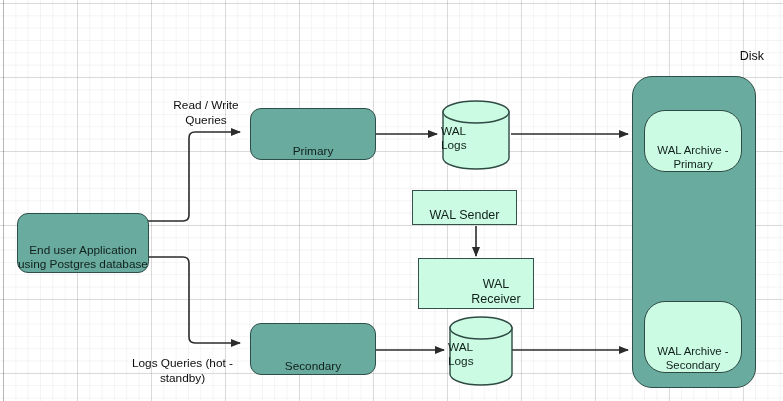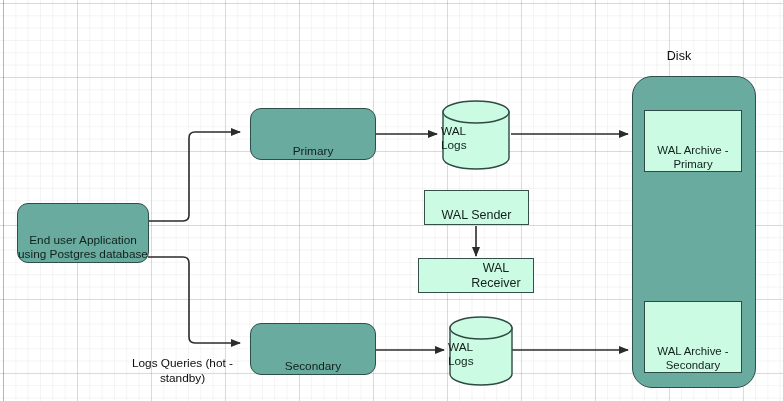--- a/index.html
+++ b/index.html
@@ -84,21 +84,21 @@
   .cyl .cyl-text {
     position: absolute;
     left: 0;
     width: 100%;
     color: #10201c;
     line-height: 1.22;
     white-space: pre-line;
   }
   .fs13 { font-size: 12.5px; }
   .fs12 { font-size: 11.8px; }
-  .fs11 { font-size: 11.4px; }
+  .fs11 { font-size: 11.4px; border-radius: 21px; }
 </style>
 </head>
 <body>
 
 <div id="canvas">
 
   <div id="edge-rule"></div>
 
   <svg id="wires" viewBox="0 0 783 401">
     <defs>
@@ -115,21 +115,21 @@
 
     <path d="M511,134 L628,134" fill="none" stroke="#2b2b2b" stroke-width="1.6" marker-end="url(#arrow)"></path>
 
     <path d="M476,226 L476,256" fill="none" stroke="#2b2b2b" stroke-width="1.6" marker-end="url(#arrow)"></path>
 
     <path d="M376,350 L444,350" fill="none" stroke="#2b2b2b" stroke-width="1.6" marker-end="url(#arrow)"></path>
 
     <path d="M512,350 L628,350" fill="none" stroke="#2b2b2b" stroke-width="1.6" marker-end="url(#arrow)"></path>
   </svg>
 
-  <div class="node teal fs12" style="left:17px; top:203px; width:132px; height:60px;">
+  <div class="node teal fs12" style="left:17px; top:213px; width:132px; height:60px;">
     <span style="white-space:pre-line;">End user Application
 using Postgres database</span>
   </div>
 
   <div class="node teal fs12" style="left:250px; top:108px; width:126px; height:52px;">
     <span>Primary</span>
   </div>
 
   <div class="node teal fs12" style="left:250px; top:323px; width:126px; height:52px;">
     <span>Secondary</span>
@@ -146,39 +146,41 @@
 
   <div class="cyl" style="left:448px; top:316px; width:66px; height:70px;">
     <svg width="66" height="70" viewBox="0 0 66 70">
       <path d="M2,12 L2,58 A31,11 0 0 0 64,58 L64,12 Z" fill="#ccfbe3" stroke="#2e4a44" stroke-width="1.4"></path>
       <ellipse cx="33" cy="12" rx="31" ry="11" fill="#ccfbe3" stroke="#2e4a44" stroke-width="1.4"></ellipse>
     </svg>
     <span class="cyl-text fs12" style="top:24px;">WAL
 Logs</span>
   </div>
 
-  <div class="node mint-rect fs13" style="left:424px; top:190px; width:105px; height:35px;">
+  <div class="node mint-rect fs13" style="left:412px; top:190px; width:105px; height:35px;">
     <span>WAL Sender</span>
   </div>
 
-  <div class="node mint-rect fs13" style="left:418px; top:258px; width:116px; height:35px;padding-left:40px;">
+  <div class="node mint-rect fs13" style="left:418px; top:258px; width:116px; height:51px;padding-left:40px;">
     <span>WAL Receiver</span>
   </div>
 
   <div class="node disk-body" style="left:632px; top:76px; width:124px; height:312px;"></div>
 
-  <div class="plain-label fs13" style="left:617px; top:49px; width:124px;">Disk</div>
+  <div class="plain-label fs13" style="left:640px; top:49px; width:124px;text-align:right;">Disk</div>
 
   <div class="node mint-inner fs11" style="left:644px; top:110px; width:98px; height:62px;">
     <span style="white-space:pre-line;">WAL Archive -
 Primary</span>
   </div>
 
   <div class="node mint-inner fs11" style="left:644px; top:301px; width:98px; height:72px;">
     <span style="white-space:pre-line;">WAL Archive -
 Secondary</span>
   </div>
 
+  <div class="plain-label fs12" style="left:151px; top:98px; width:110px;">Read / Write
+Queries</div>
 
   <div class="plain-label fs12" style="left:110px; top:356px; width:145px;">Logs Queries (hot -
 standby)</div>
 
 </div>
 
 </body></html>

